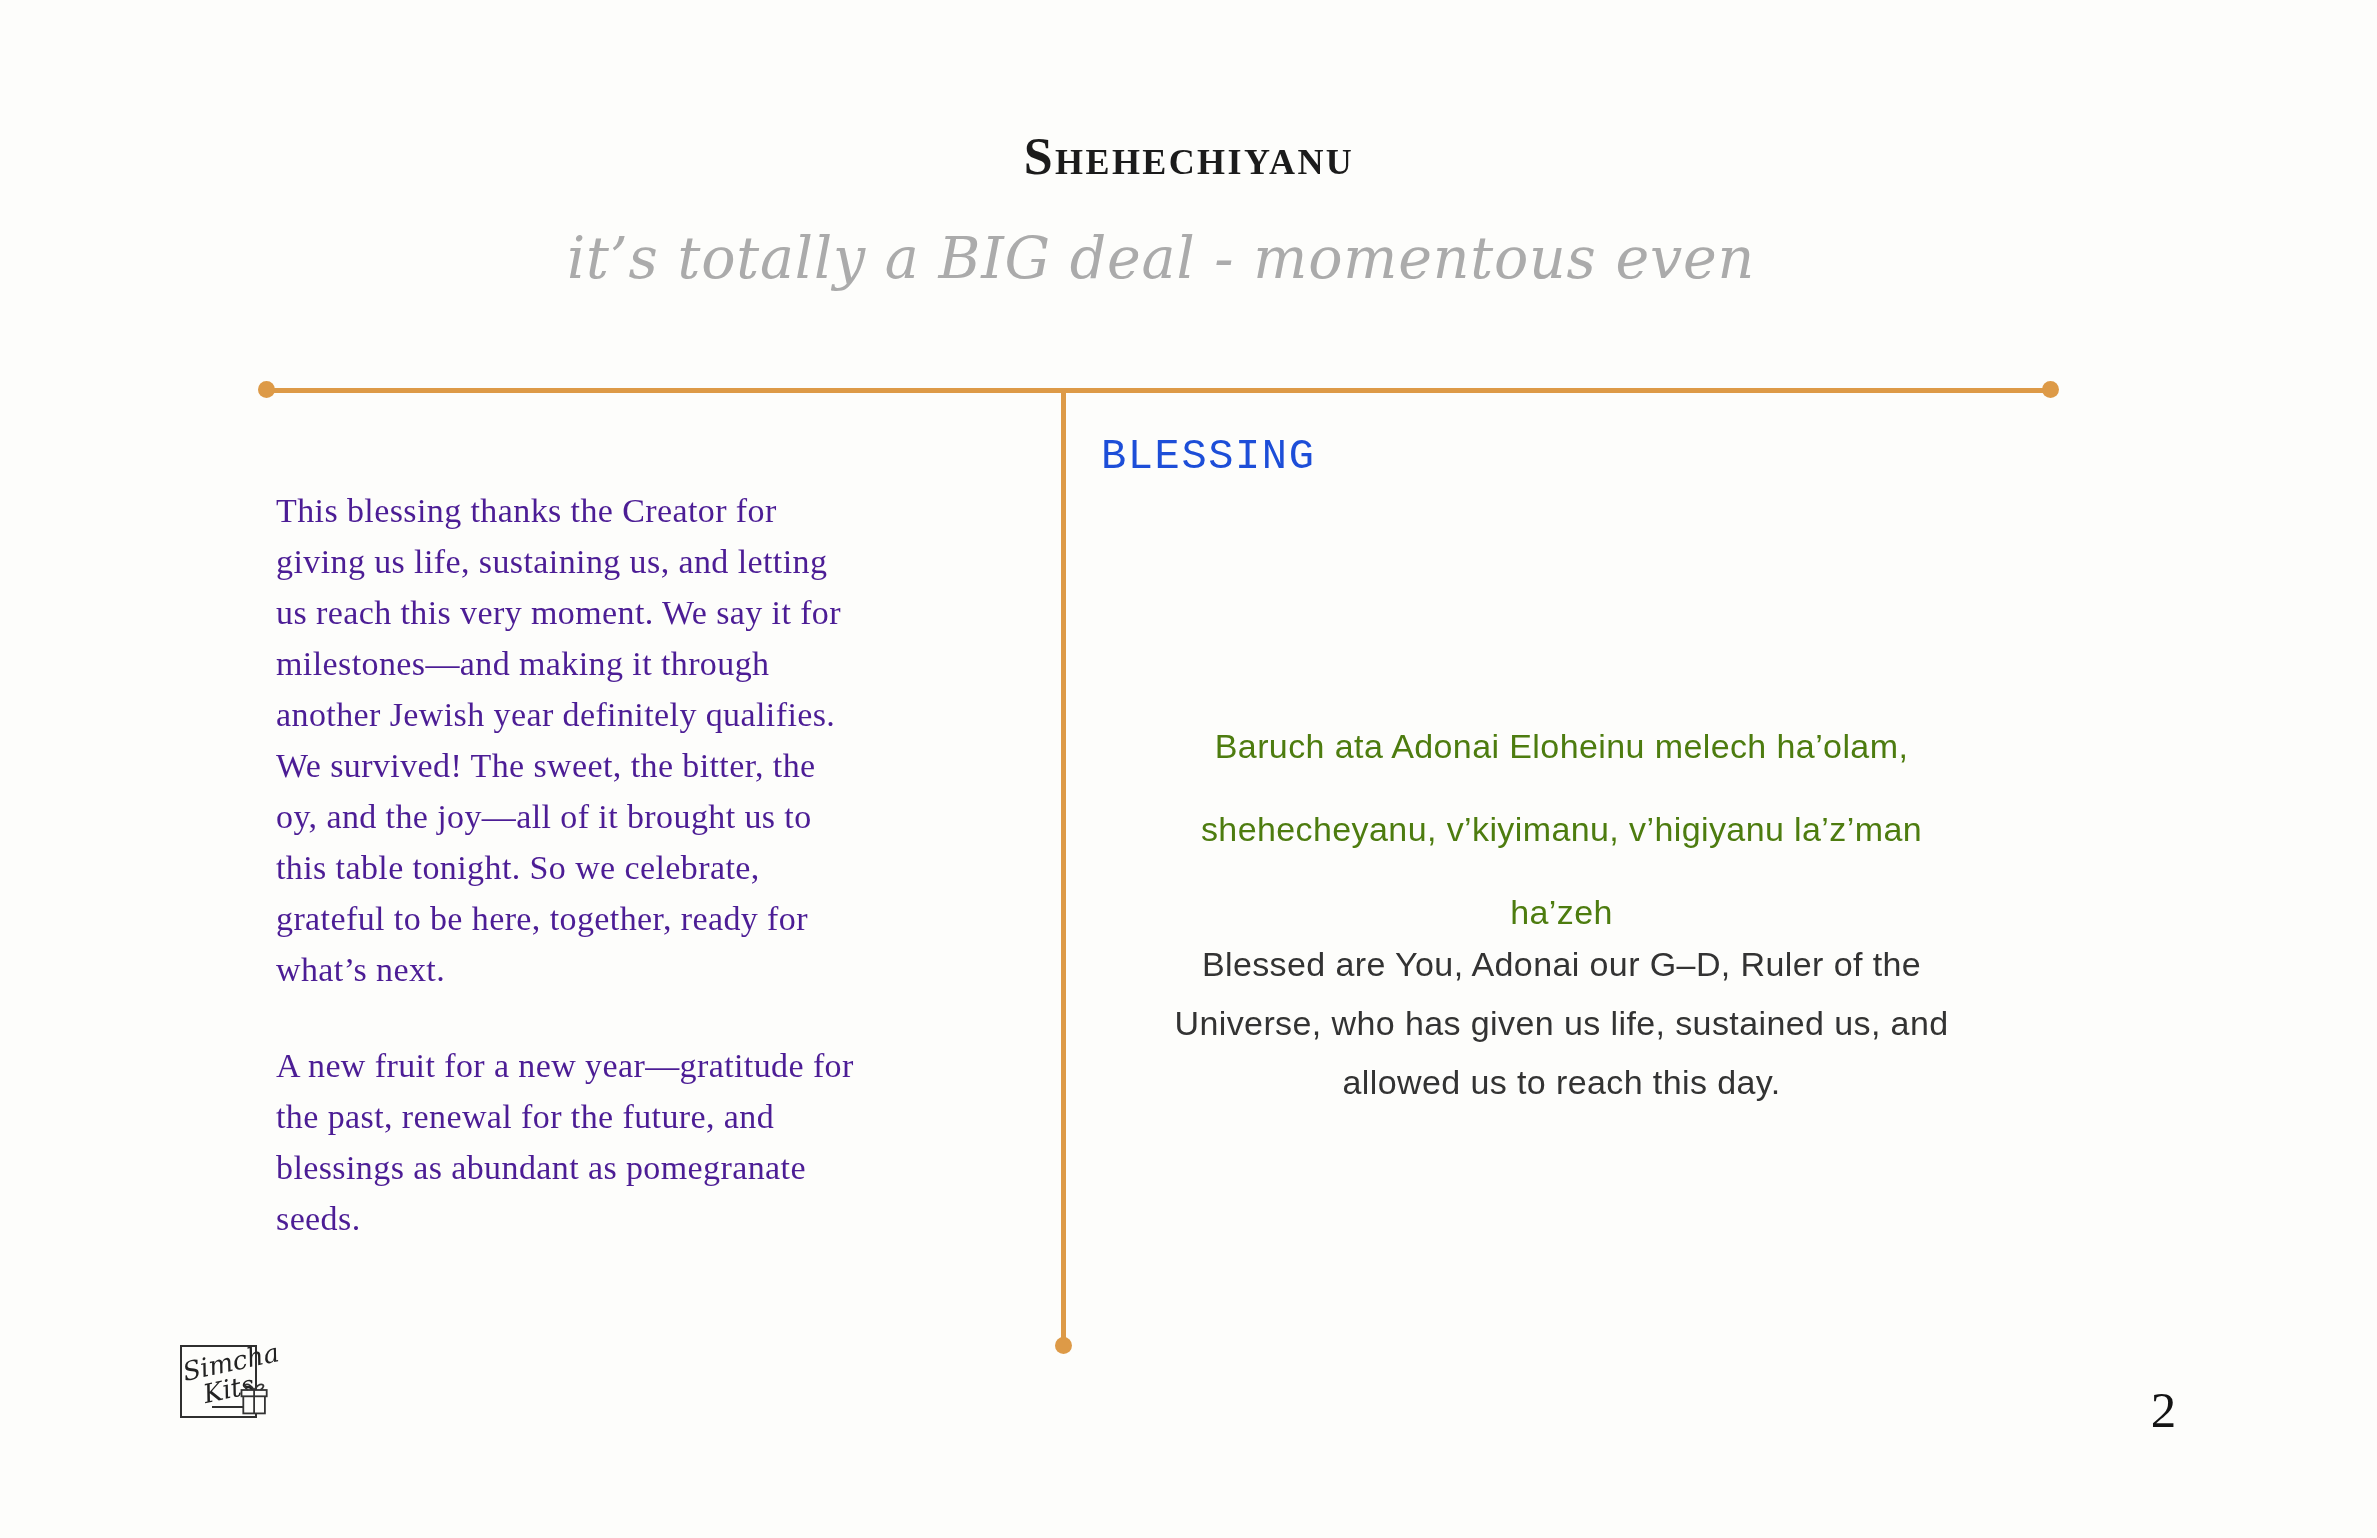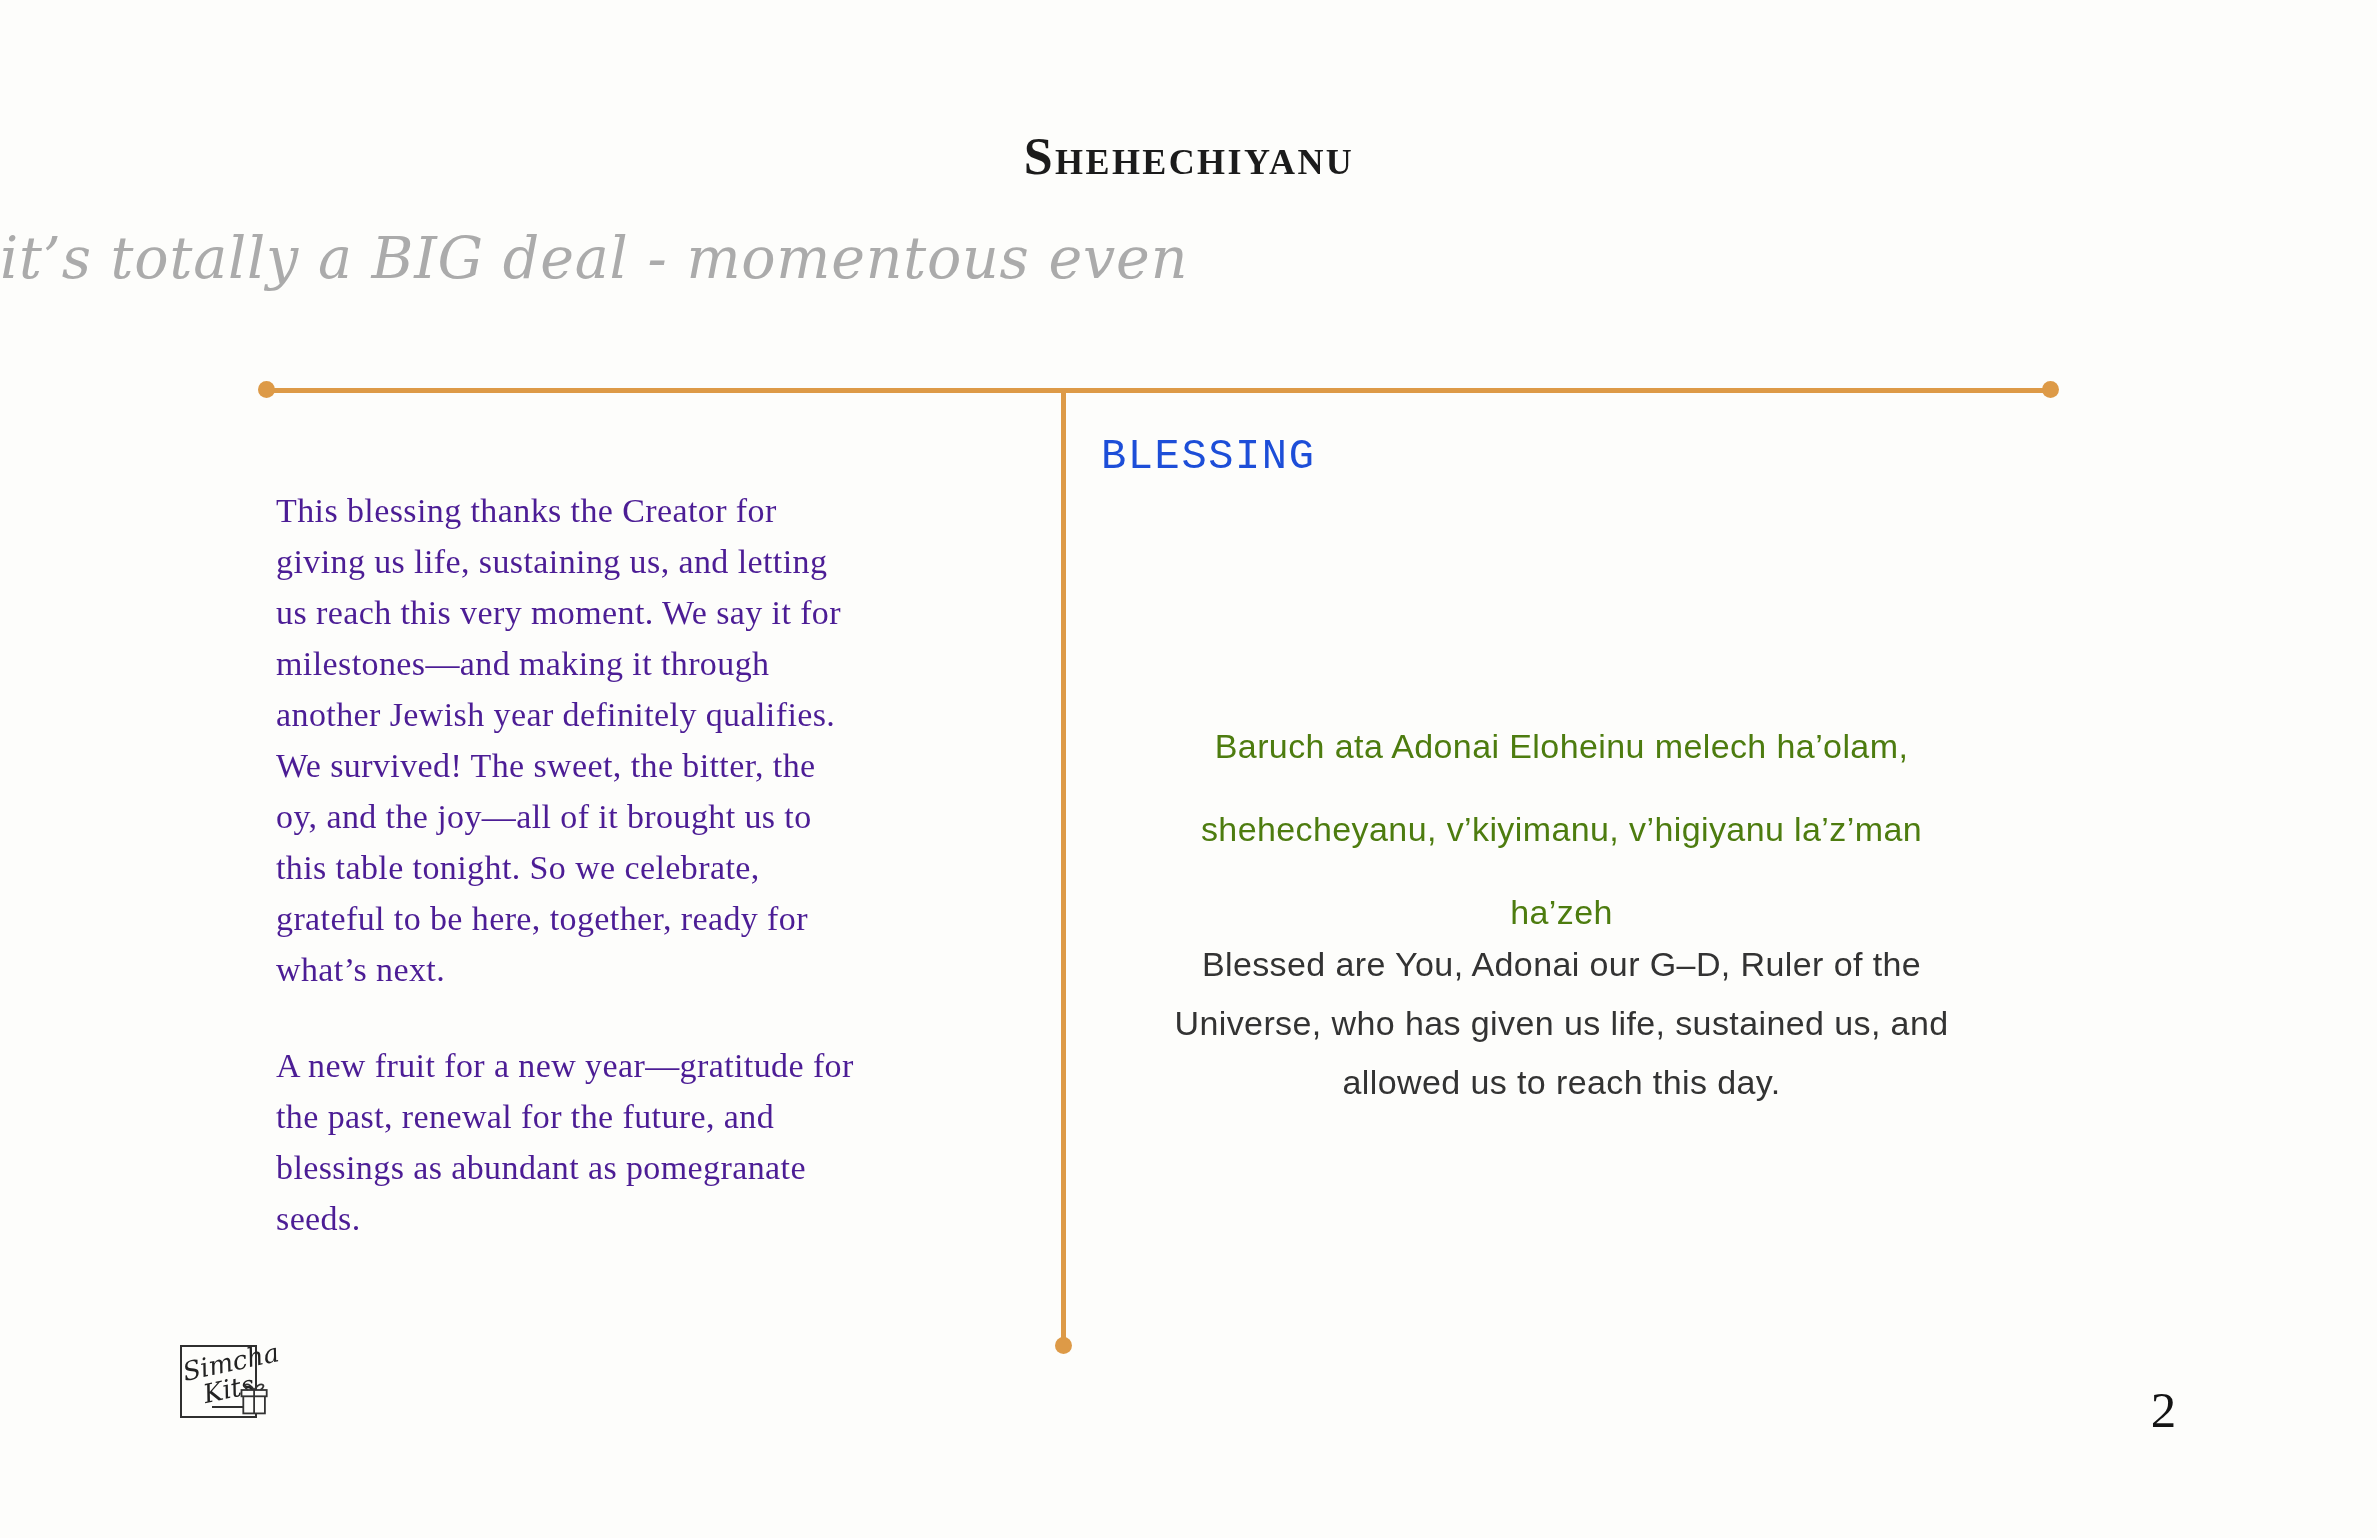--- a/index.html
+++ b/index.html
@@ -18,21 +18,21 @@
     font-variant:small-caps;
     font-weight:600;
     font-size:52px;
     letter-spacing:2.4px;
     color:#1b1b1b;
     line-height:1.12;
     margin-left:16px;
   }
   .subtitle {
     position:absolute; top:225px; left:0; width:2322px;
-    text-align:left;
+    text-align:center;
     font-family:"DejaVu Serif", serif;
     font-style:italic;
     font-size:57px;
     letter-spacing:0.8px;
     color:#ababab;
   }
 
   
   .rule-h { position:absolute; left:266px; top:388px; width:1785px; height:4.8px; background:#DD9A47; border-radius:2.4px; }
   .rule-v { position:absolute; left:1061px; top:388px; width:4.8px; height:960px; background:#DD9A47; }

